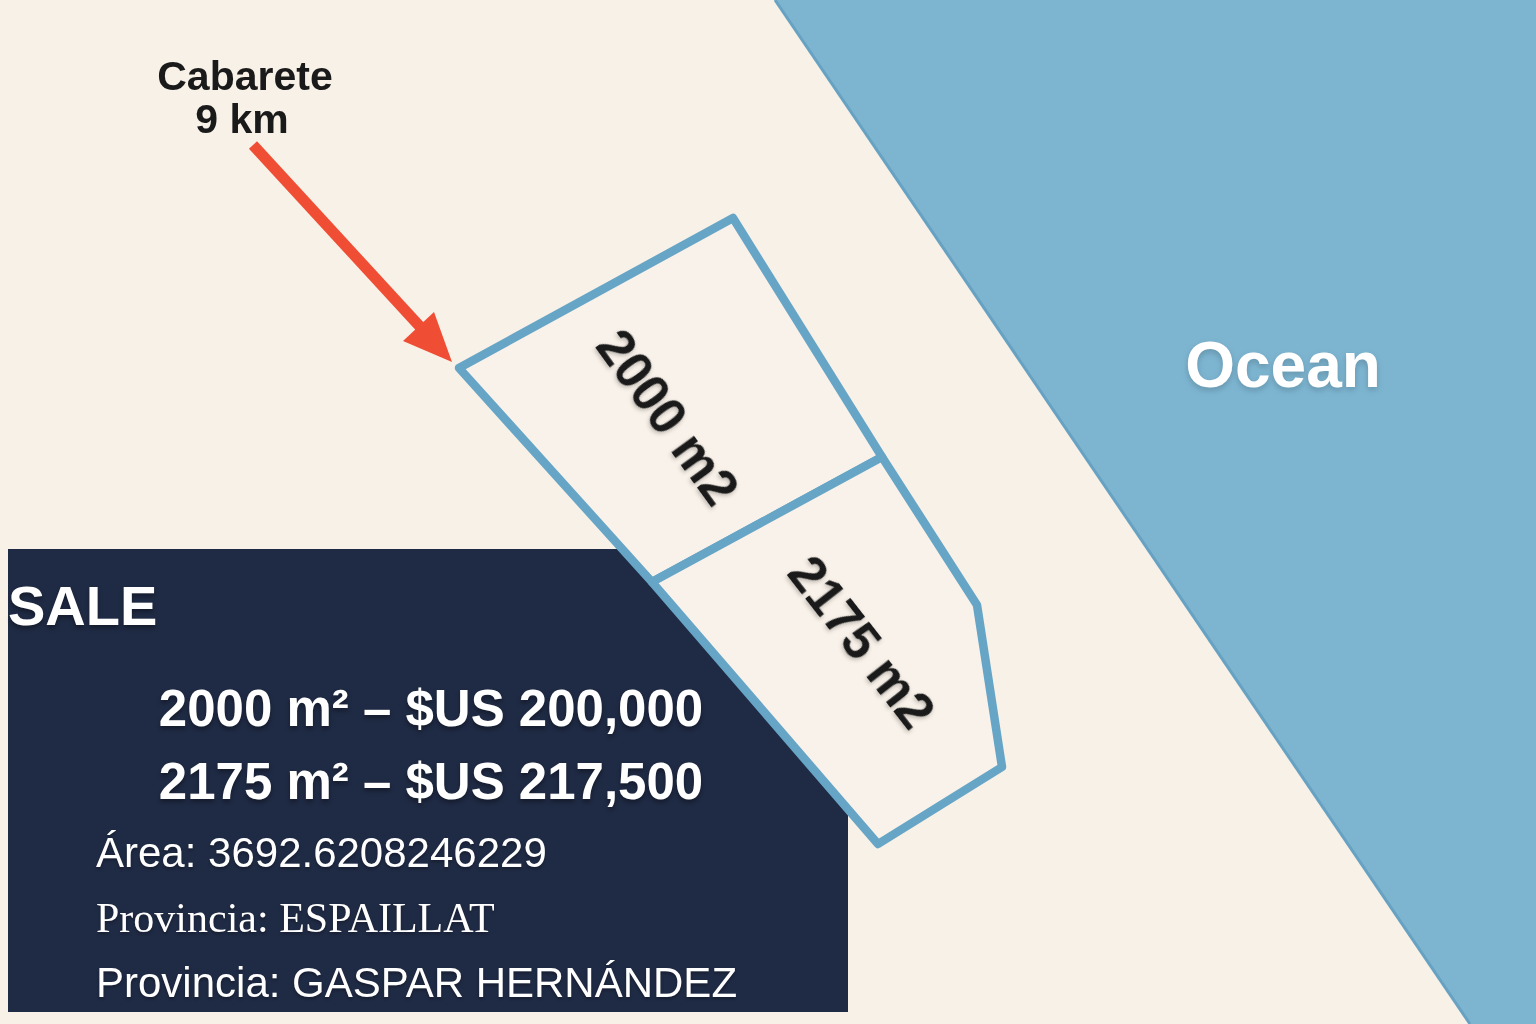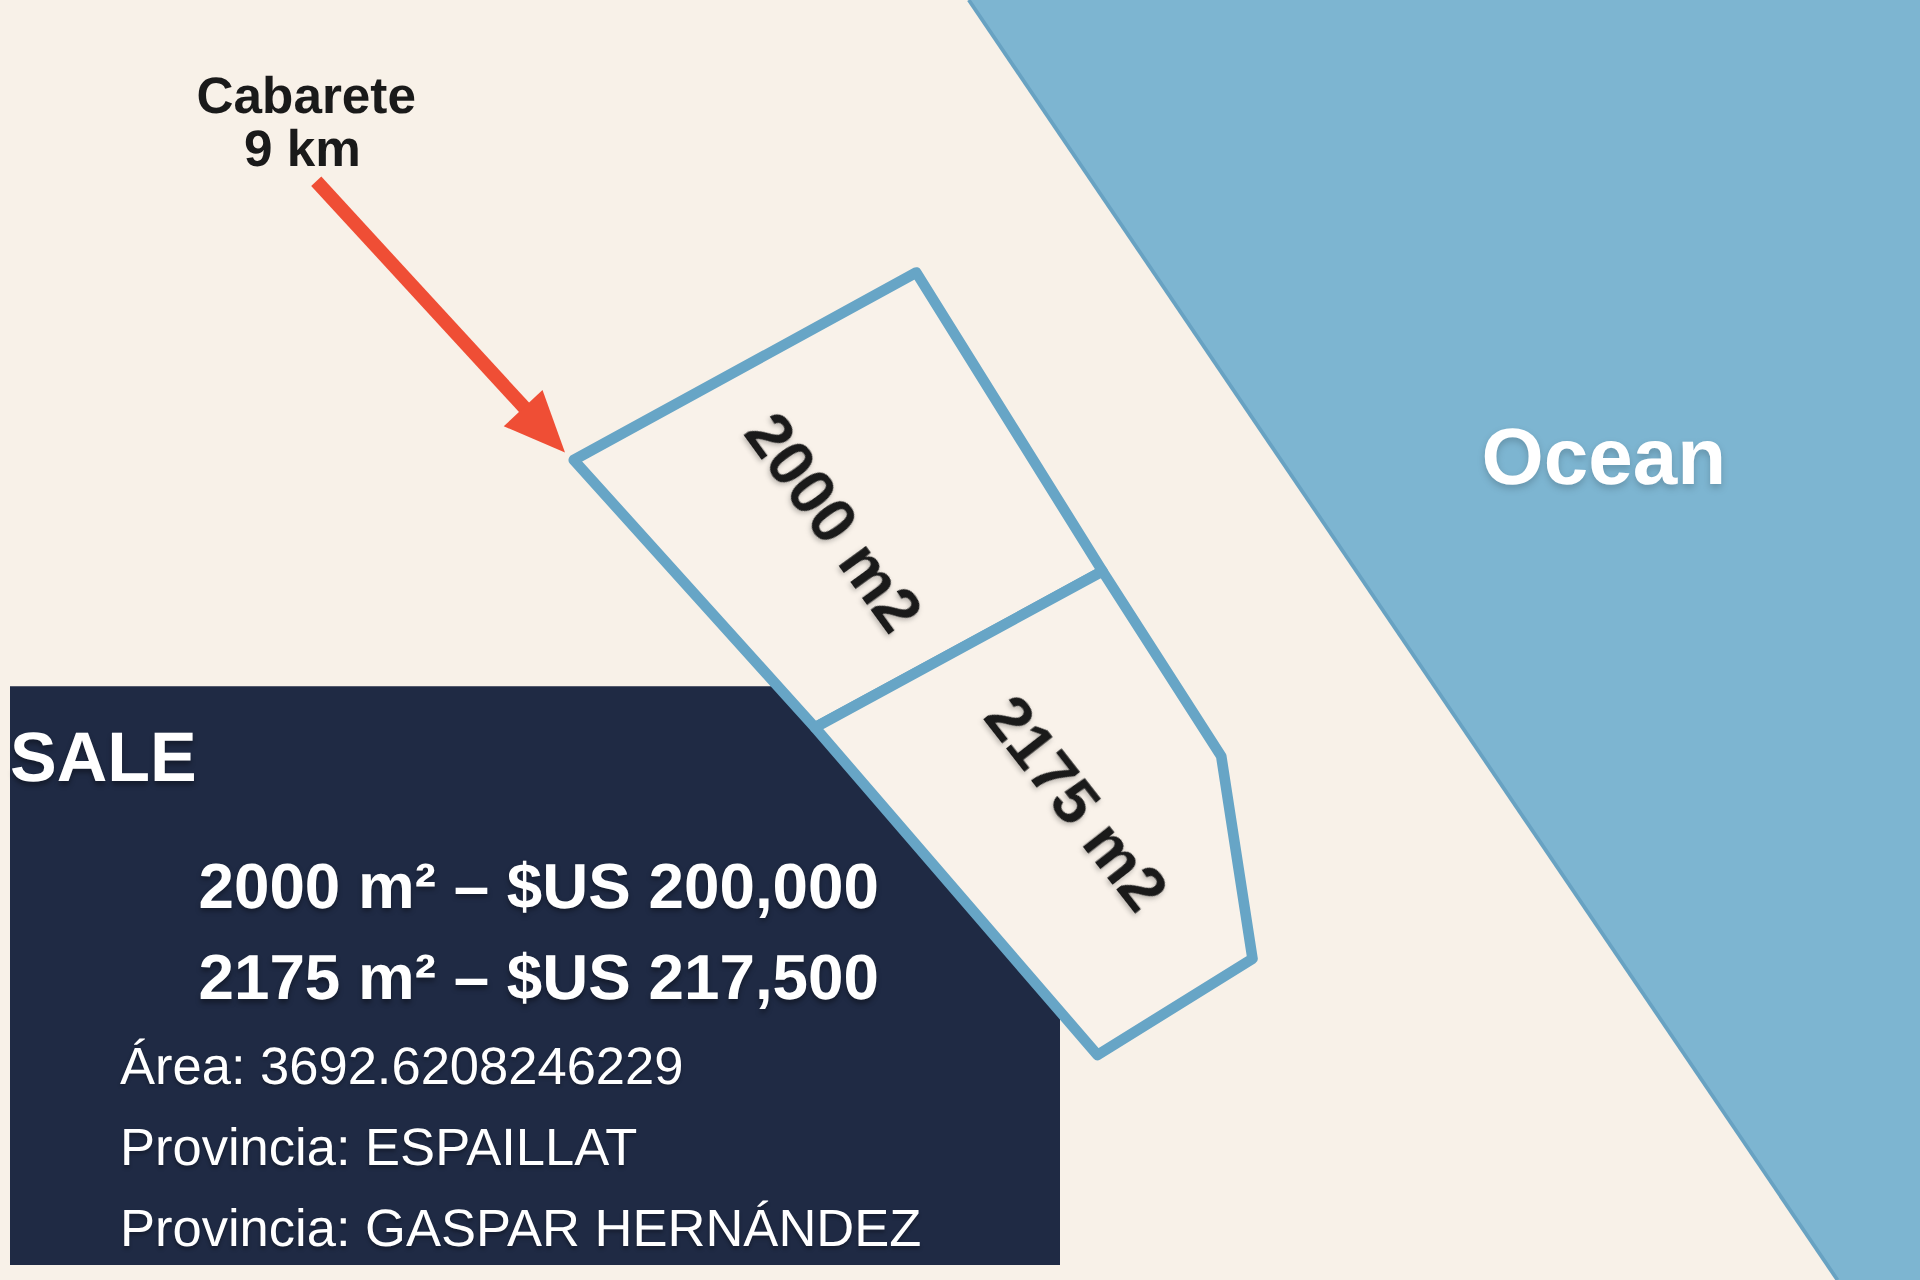--- a/index.html
+++ b/index.html
@@ -30,21 +30,21 @@
     font-size:51px;font-weight:bold;
     text-shadow:0 3px 4px rgba(0,0,0,.35);
     margin-left:43px;
   }
   .price.p2{top:203px;}
   .detail{
     left:88px;top:280px;
     font-size:42px;font-weight:400;
     text-shadow:0 2px 3px rgba(0,0,0,.3);
   }
-  .detail.d2{top:345px;}
+  .detail.d2{top:345px;font-family:Liberation Serif, serif;}
   .detail.d3{top:410px;}
   .map-label{font-weight:bold;fill:var(--dark-text);}
   .ocean-label{
     font-weight:bold;fill:var(--light-text);
     filter:drop-shadow(0 3px 3px rgba(0,0,0,.18));
   }
   .parcel-label{
     font-weight:bold;fill:var(--dark-text);
     filter:drop-shadow(1px 2px 2px rgba(0,0,0,.25));
   }

